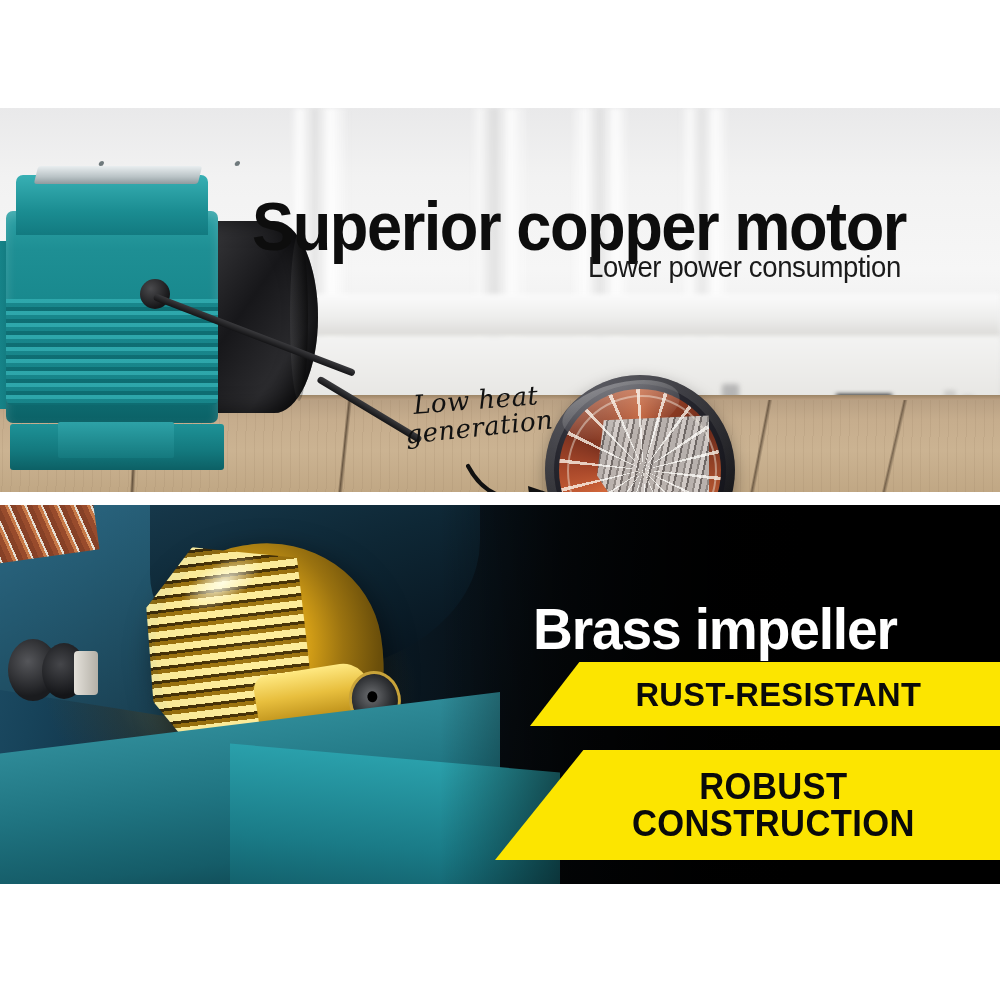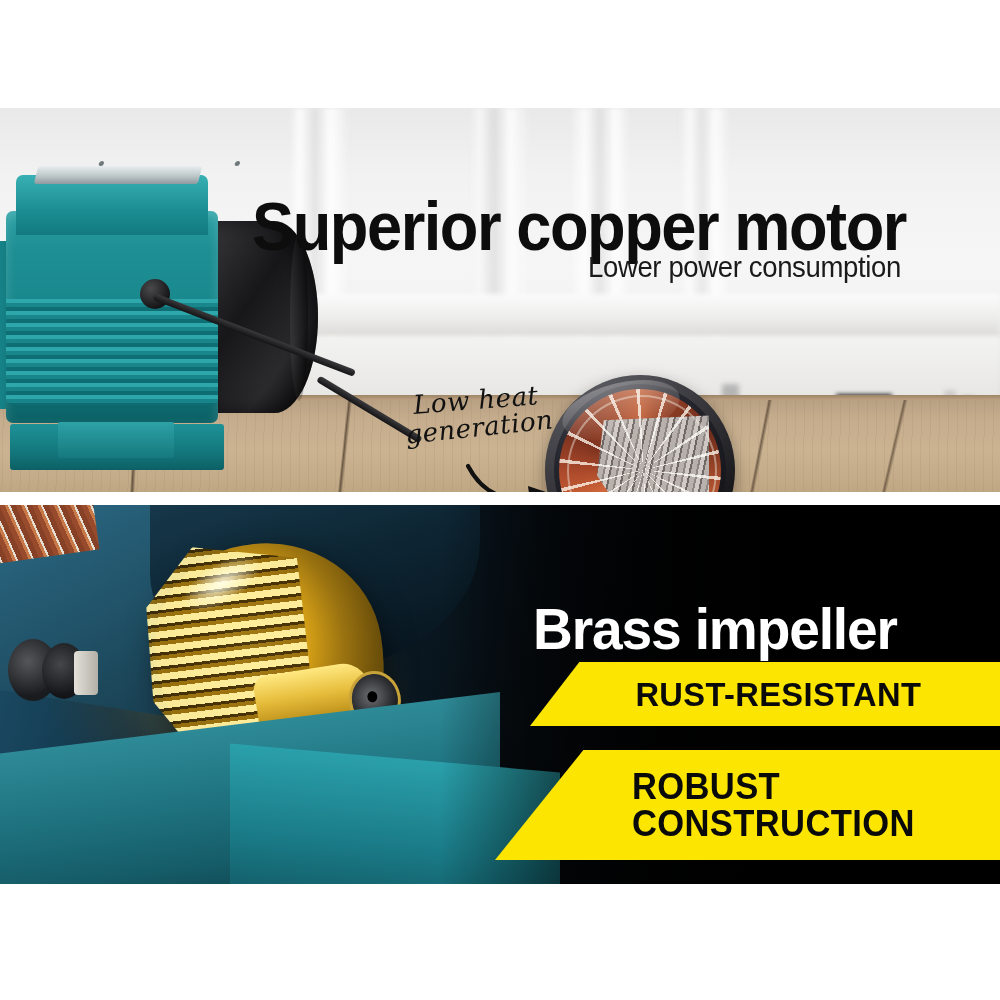--- a/index.html
+++ b/index.html
@@ -669,21 +669,21 @@
     white-space: nowrap;
   }
 
   
   .banner {
     position: absolute;
     right: 0;
     background: #fce500;
     color: #0a0a0a;
     font-weight: 700;
-    text-align: left;
+    text-align: center;
     display: flex;
     align-items: center;
     justify-content: center;
   }
   .banner-1 {
     top: 662px;
     width: 470px;
     height: 64px;
     clip-path: polygon(10.5% 0, 100% 0, 100% 100%, 0 100%);
   }

